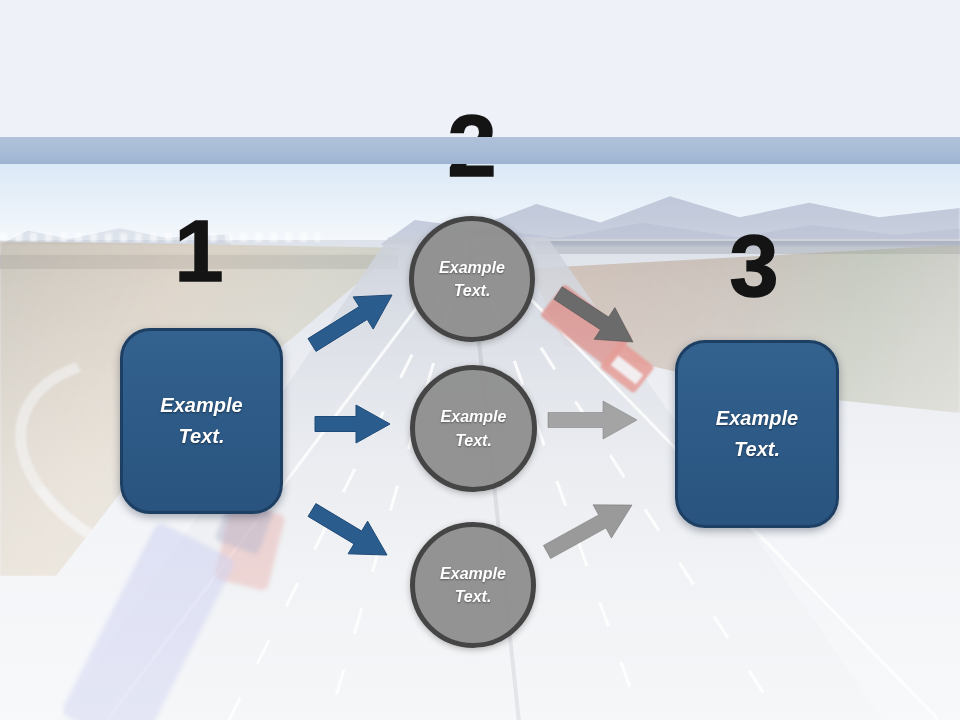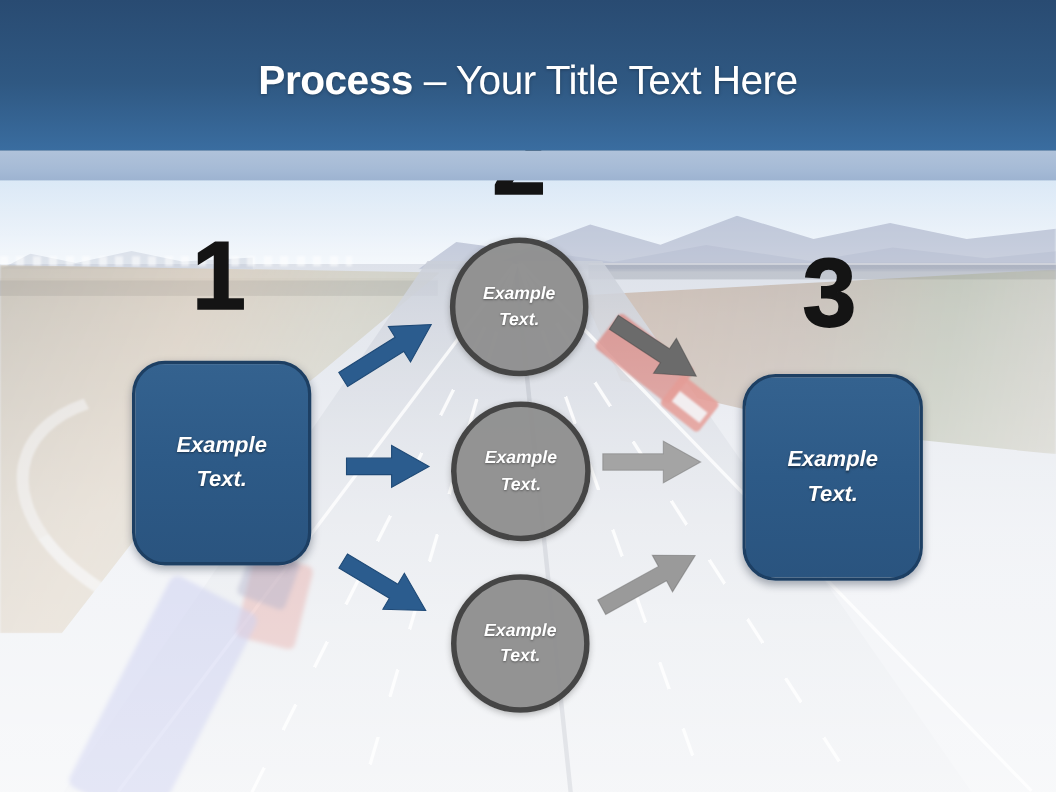--- a/index.html
+++ b/index.html
@@ -162,26 +162,20 @@
       <div class="windshield"></div>
     </div>
     <div class="truck-red2"></div>
     <div class="truck-blue">
       <div class="cab"></div>
       <div class="tarp"></div>
     </div>
     <div class="washout"></div>
   </div>
 
-  <div class="header">
-    <div class="header-title">
-      <span class="t-bold">Process</span>
-      <span>– Your Title Text Here</span>
-    </div>
-  </div>
   <div class="accent-band"></div>
 
   <svg class="arrows" width="960" height="720" viewBox="0 0 960 720">
     <polygon points="316.0,351.4 367.2,319.4 373.2,329.1 392,295 353.1,296.9 359.2,306.6 308.0,338.6" fill="#2b5c8e" stroke="#1f4a77" stroke-width="1"></polygon>
     <polygon points="315,431.5 356,431.5 356,443 390,424 356,405 356,416.5 315,416.5" fill="#2b5c8e" stroke="#1f4a77" stroke-width="1"></polygon>
     <polygon points="308.1,516.4 354.0,543.9 348.1,553.8 387,555 367.6,521.2 361.7,531.1 315.9,503.6" fill="#2b5c8e" stroke="#1f4a77" stroke-width="1"></polygon>
     <polygon points="553.9,299.3 600.4,329.7 594.1,339.3 633,342 614.9,307.5 608.6,317.1 562.1,286.7" fill="#6b6b6b" stroke="rgba(70,70,70,0.5)" stroke-width="1"></polygon>
     <polygon points="548,427.5 603,427.5 603,439 637,420 603,401 603,412.5 548,412.5" fill="#a4a4a4" stroke="rgba(120,120,120,0.5)" stroke-width="1"></polygon>
     <polygon points="550.6,558.6 605.9,528.0 611.4,538.1 632,505 593.0,504.8 598.6,514.9 543.4,545.4" fill="#9a9a9a" stroke="rgba(110,110,110,0.5)" stroke-width="1"></polygon>
   </svg>

